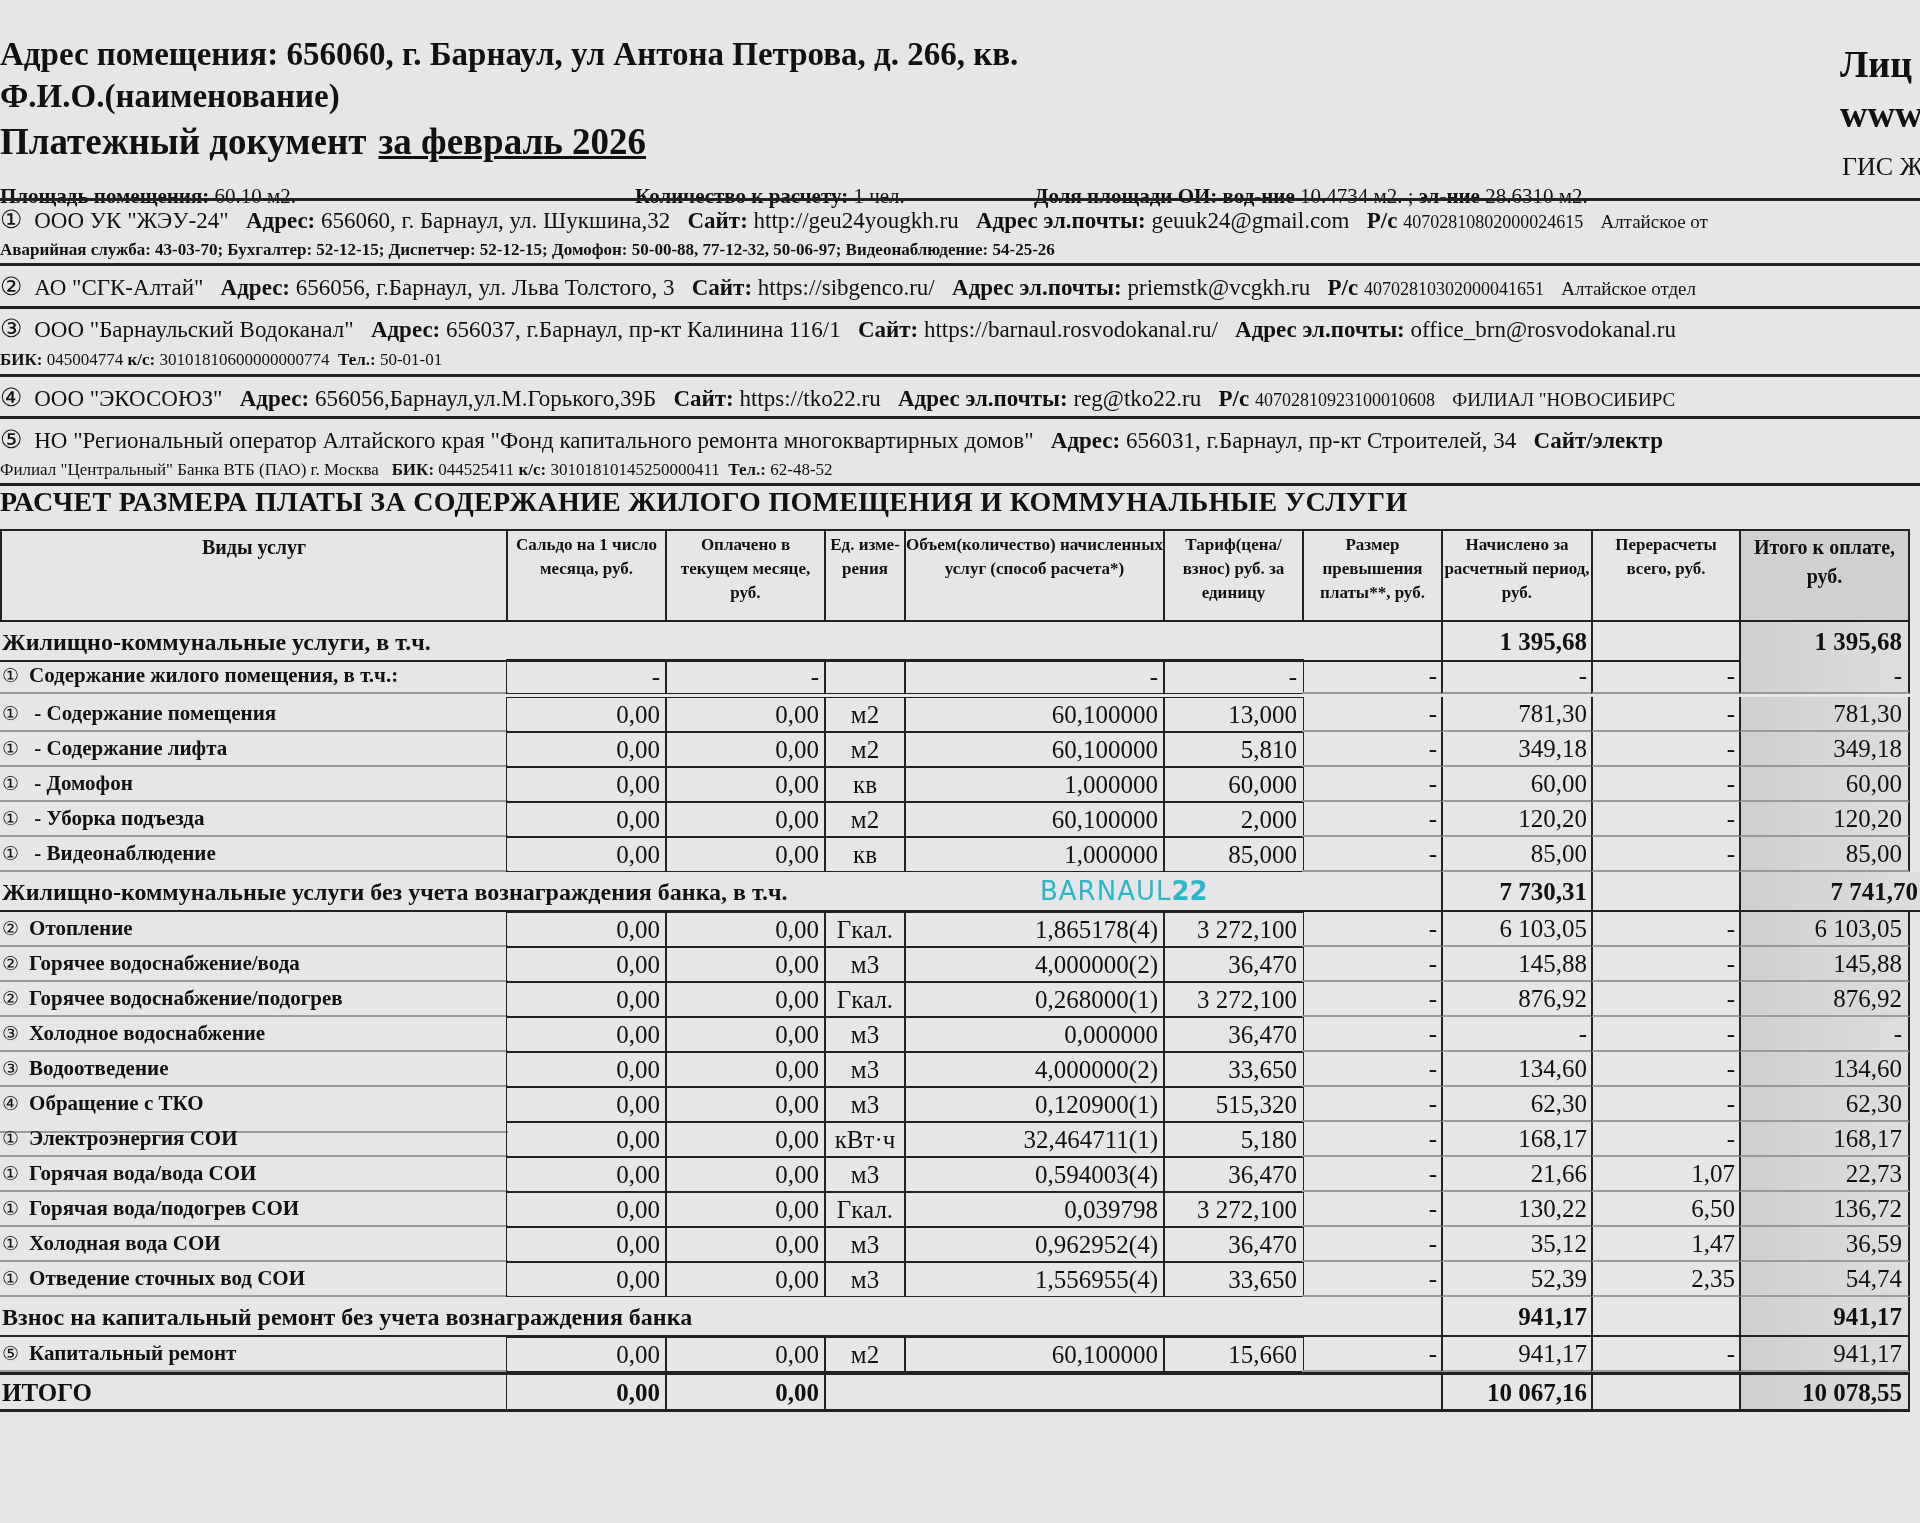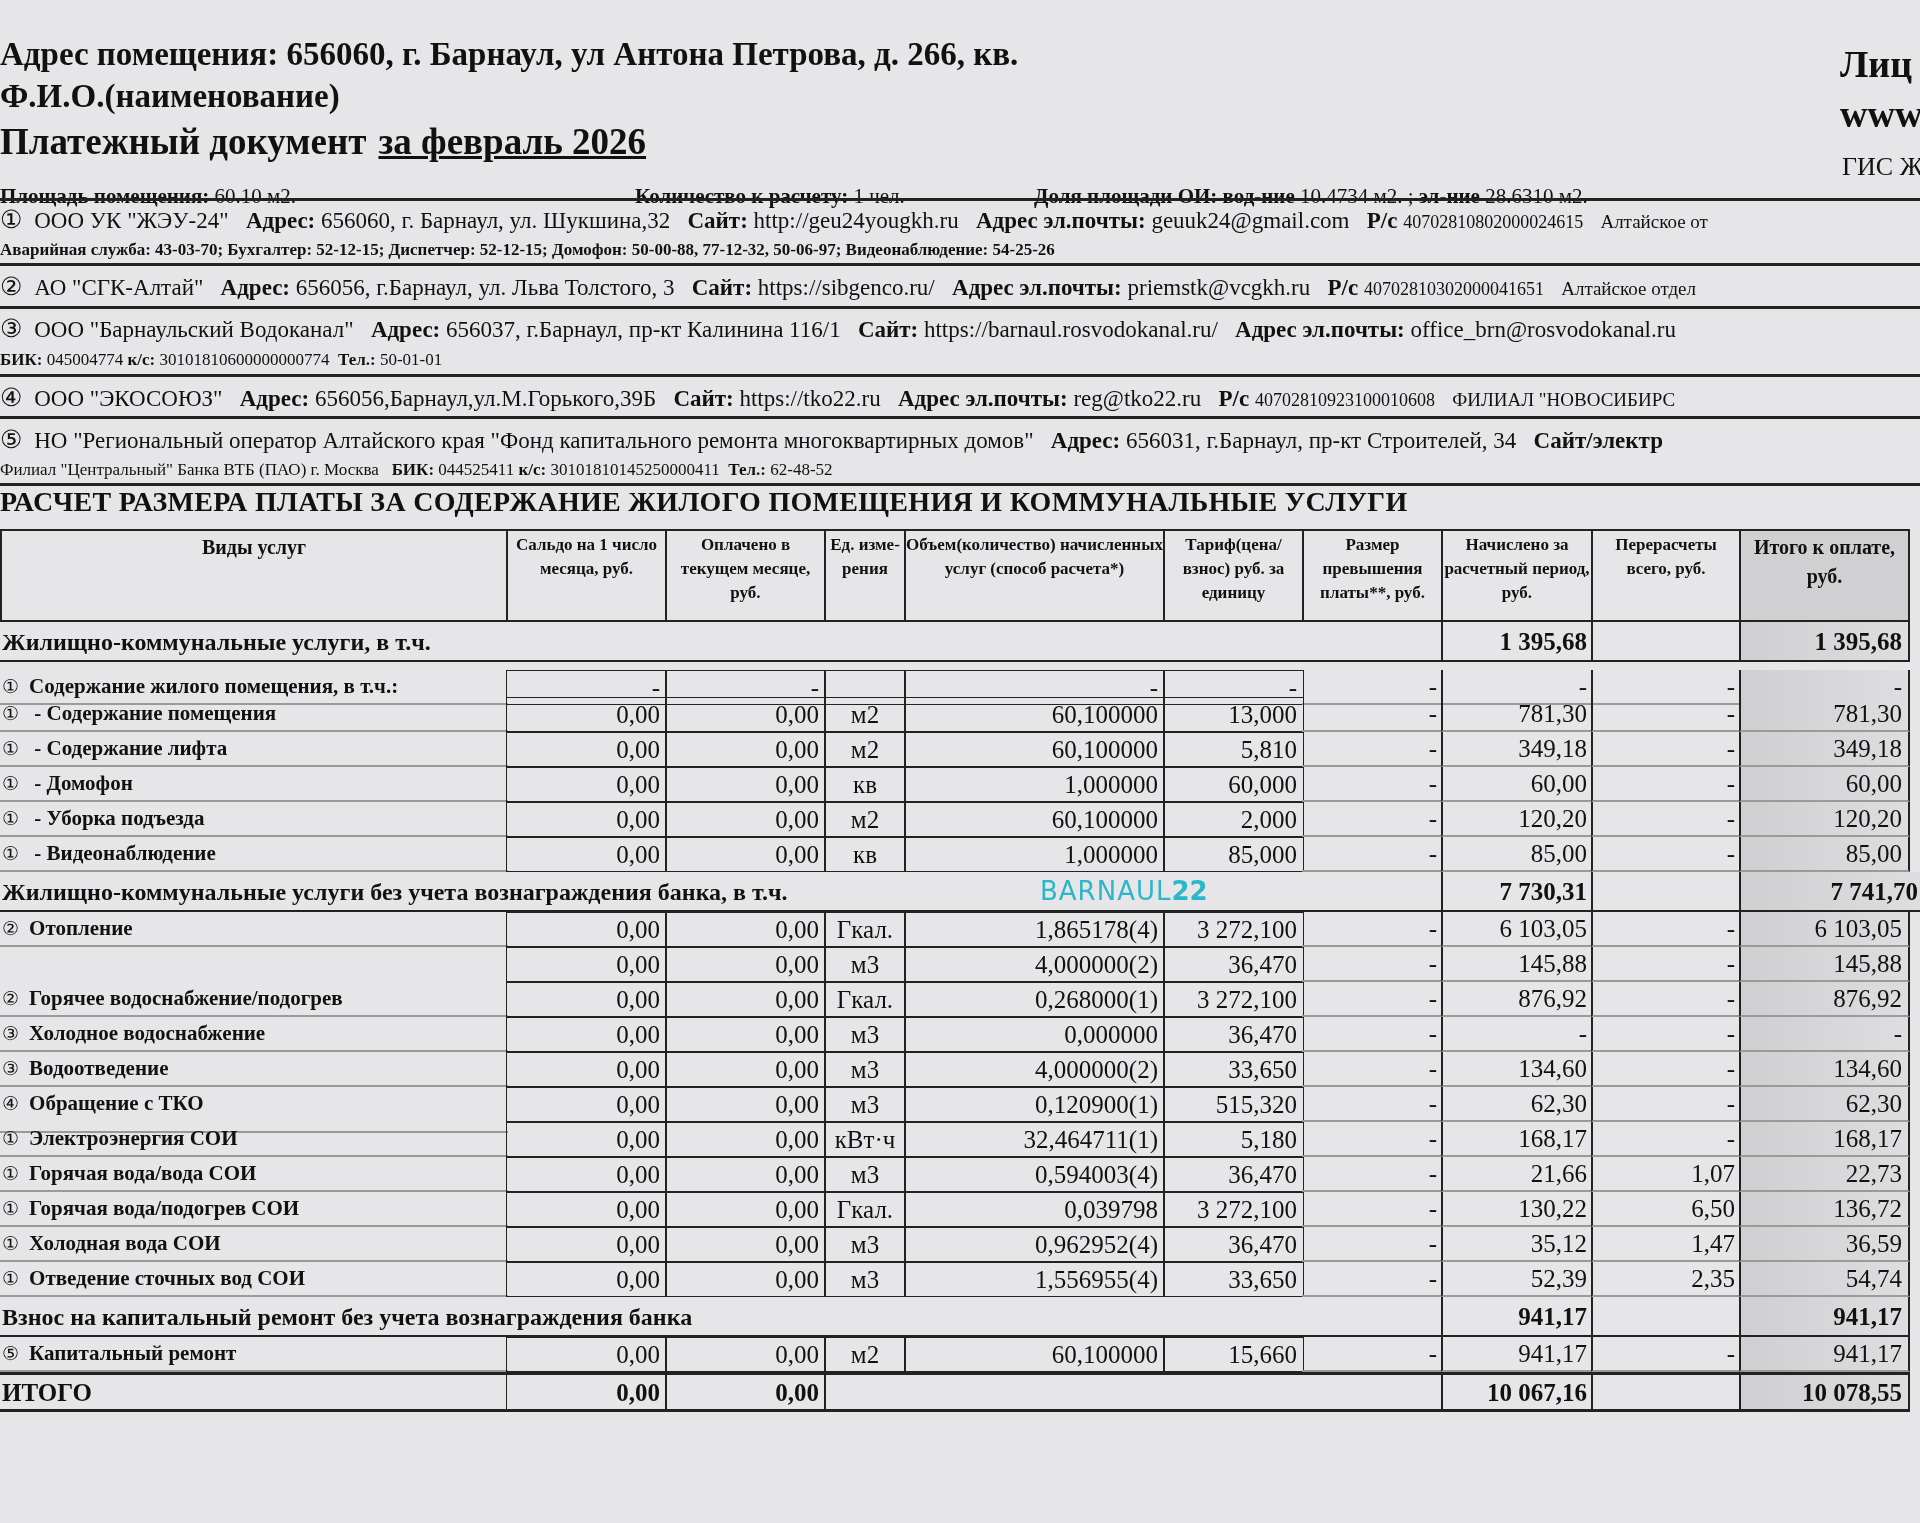--- a/index.html
+++ b/index.html
@@ -180,21 +180,21 @@
   <div class="th" style="left:1302px;width:141px">Размер превышения платы**, руб.</div>
   <div class="th" style="left:1441px;width:152px">Начислено за расчетный период, руб.</div>
   <div class="th" style="left:1591px;width:150px">Перерасчеты всего, руб.</div>
   <div class="th total" style="left:1739px;width:171px">Итого к оплате, руб.</div>
 <div class="row sec" style="top: 93px; height: 40px;">
       <div class="cell l" style="left: 0px; width: 1441px; height: 40px; line-height: 40px;">Жилищно-коммунальные услуги, в т.ч.</div>
       <div class="cell vsep" style="left: 1441px; width: 152px; height: 40px; line-height: 40px;">1 395,68</div>
       <div class="cell vsep" style="left: 1591px; width: 150px; height: 40px;"></div>
       <div class="cell tot" style="left: 1739px; width: 171px; height: 40px; line-height: 40px;">1 395,68</div>
     </div>
-    <div class="row" style="top: 141px; height: 35px; padding-left: 8px;">
+    <div class="row" style="top: 130px; height: 35px; padding-left: 8px;">
       <div class="cell l" style="left: 0px; width: 508px; height: 35px; line-height: 33px;"><span class="mark">①</span><span>Содержание жилого помещения, в т.ч.:</span></div>
       <div class="cell box" style="left: 506px; width: 161px; height: 35px; line-height: 33px;">-</div>
       <div class="cell box" style="left: 665px; width: 161px; height: 35px; line-height: 33px;">-</div>
       <div class="cell box c" style="left: 824px; width: 82px; height: 35px; line-height: 33px;"></div>
       <div class="cell box" style="left: 904px; width: 261px; height: 35px; line-height: 33px;">-</div>
       <div class="cell box" style="left: 1163px; width: 141px; height: 35px; line-height: 33px;">-</div>
       <div class="cell " style="left: 1302px; width: 141px; height: 35px; line-height: 33px;">-</div>
       <div class="cell vsep" style="left: 1441px; width: 152px; height: 35px; line-height: 33px;">-</div>
       <div class="cell vsep" style="left: 1591px; width: 150px; height: 35px; line-height: 33px;">-</div>
       <div class="cell tot" style="left: 1739px; width: 171px; height: 35px; line-height: 33px;">-</div>
@@ -271,20 +271,21 @@
       <div class="cell box" style="left: 665px; width: 161px; height: 35px; line-height: 33px;">0,00</div>
       <div class="cell box c" style="left: 824px; width: 82px; height: 35px; line-height: 33px;">Гкал.</div>
       <div class="cell box" style="left: 904px; width: 261px; height: 35px; line-height: 33px;">1,865178(4)</div>
       <div class="cell box" style="left: 1163px; width: 141px; height: 35px; line-height: 33px;">3 272,100</div>
       <div class="cell " style="left: 1302px; width: 141px; height: 35px; line-height: 33px;">-</div>
       <div class="cell vsep" style="left: 1441px; width: 152px; height: 35px; line-height: 33px;">6 103,05</div>
       <div class="cell vsep" style="left: 1591px; width: 150px; height: 35px; line-height: 33px;">-</div>
       <div class="cell tot" style="left: 1739px; width: 171px; height: 35px; line-height: 33px;">6 103,05</div>
     </div>
     <div class="row" style="top: 418px; height: 35px;">
+      <div class="cell l" style="left: 0px; width: 508px; height: 35px; line-height: 33px;"><span class="mark">②</span><span>Горячее водоснабжение/вода</span></div>
       <div class="cell box" style="left: 506px; width: 161px; height: 35px; line-height: 33px;">0,00</div>
       <div class="cell box" style="left: 665px; width: 161px; height: 35px; line-height: 33px;">0,00</div>
       <div class="cell box c" style="left: 824px; width: 82px; height: 35px; line-height: 33px;">м3</div>
       <div class="cell box" style="left: 904px; width: 261px; height: 35px; line-height: 33px;">4,000000(2)</div>
       <div class="cell box" style="left: 1163px; width: 141px; height: 35px; line-height: 33px;">36,470</div>
       <div class="cell " style="left: 1302px; width: 141px; height: 35px; line-height: 33px;">-</div>
       <div class="cell vsep" style="left: 1441px; width: 152px; height: 35px; line-height: 33px;">145,88</div>
       <div class="cell vsep" style="left: 1591px; width: 150px; height: 35px; line-height: 33px;">-</div>
       <div class="cell tot" style="left: 1739px; width: 171px; height: 35px; line-height: 33px;">145,88</div>
     </div>

